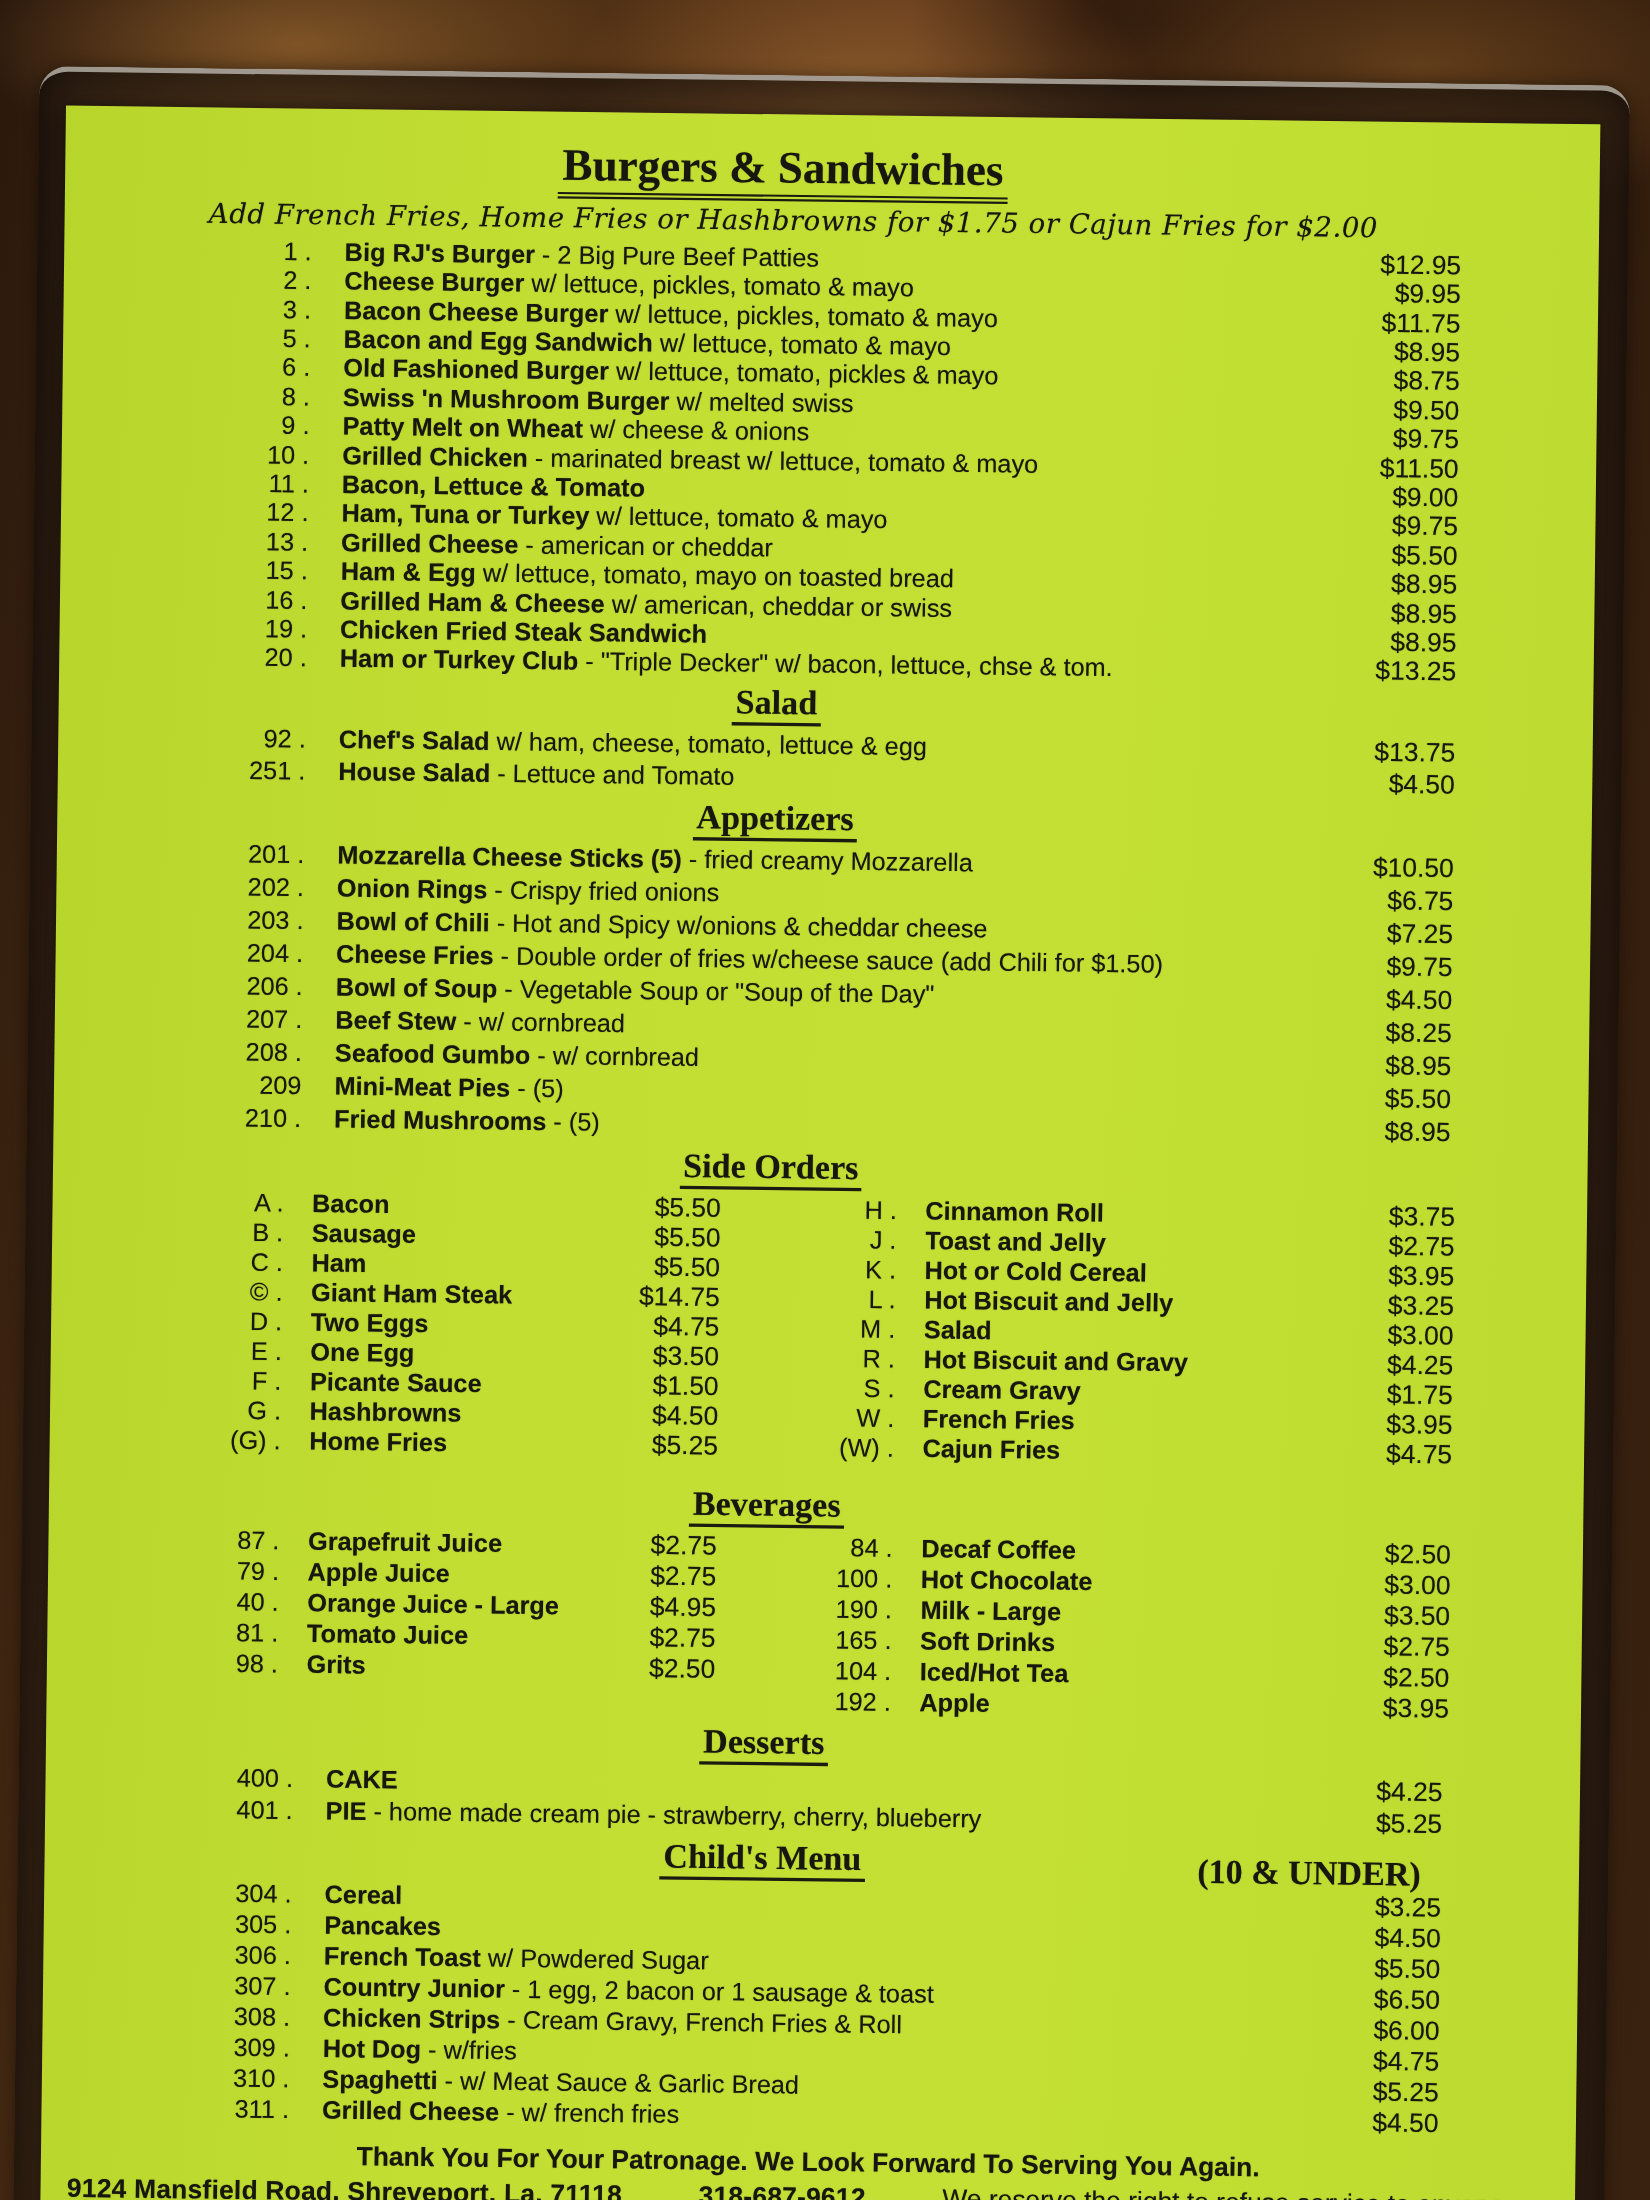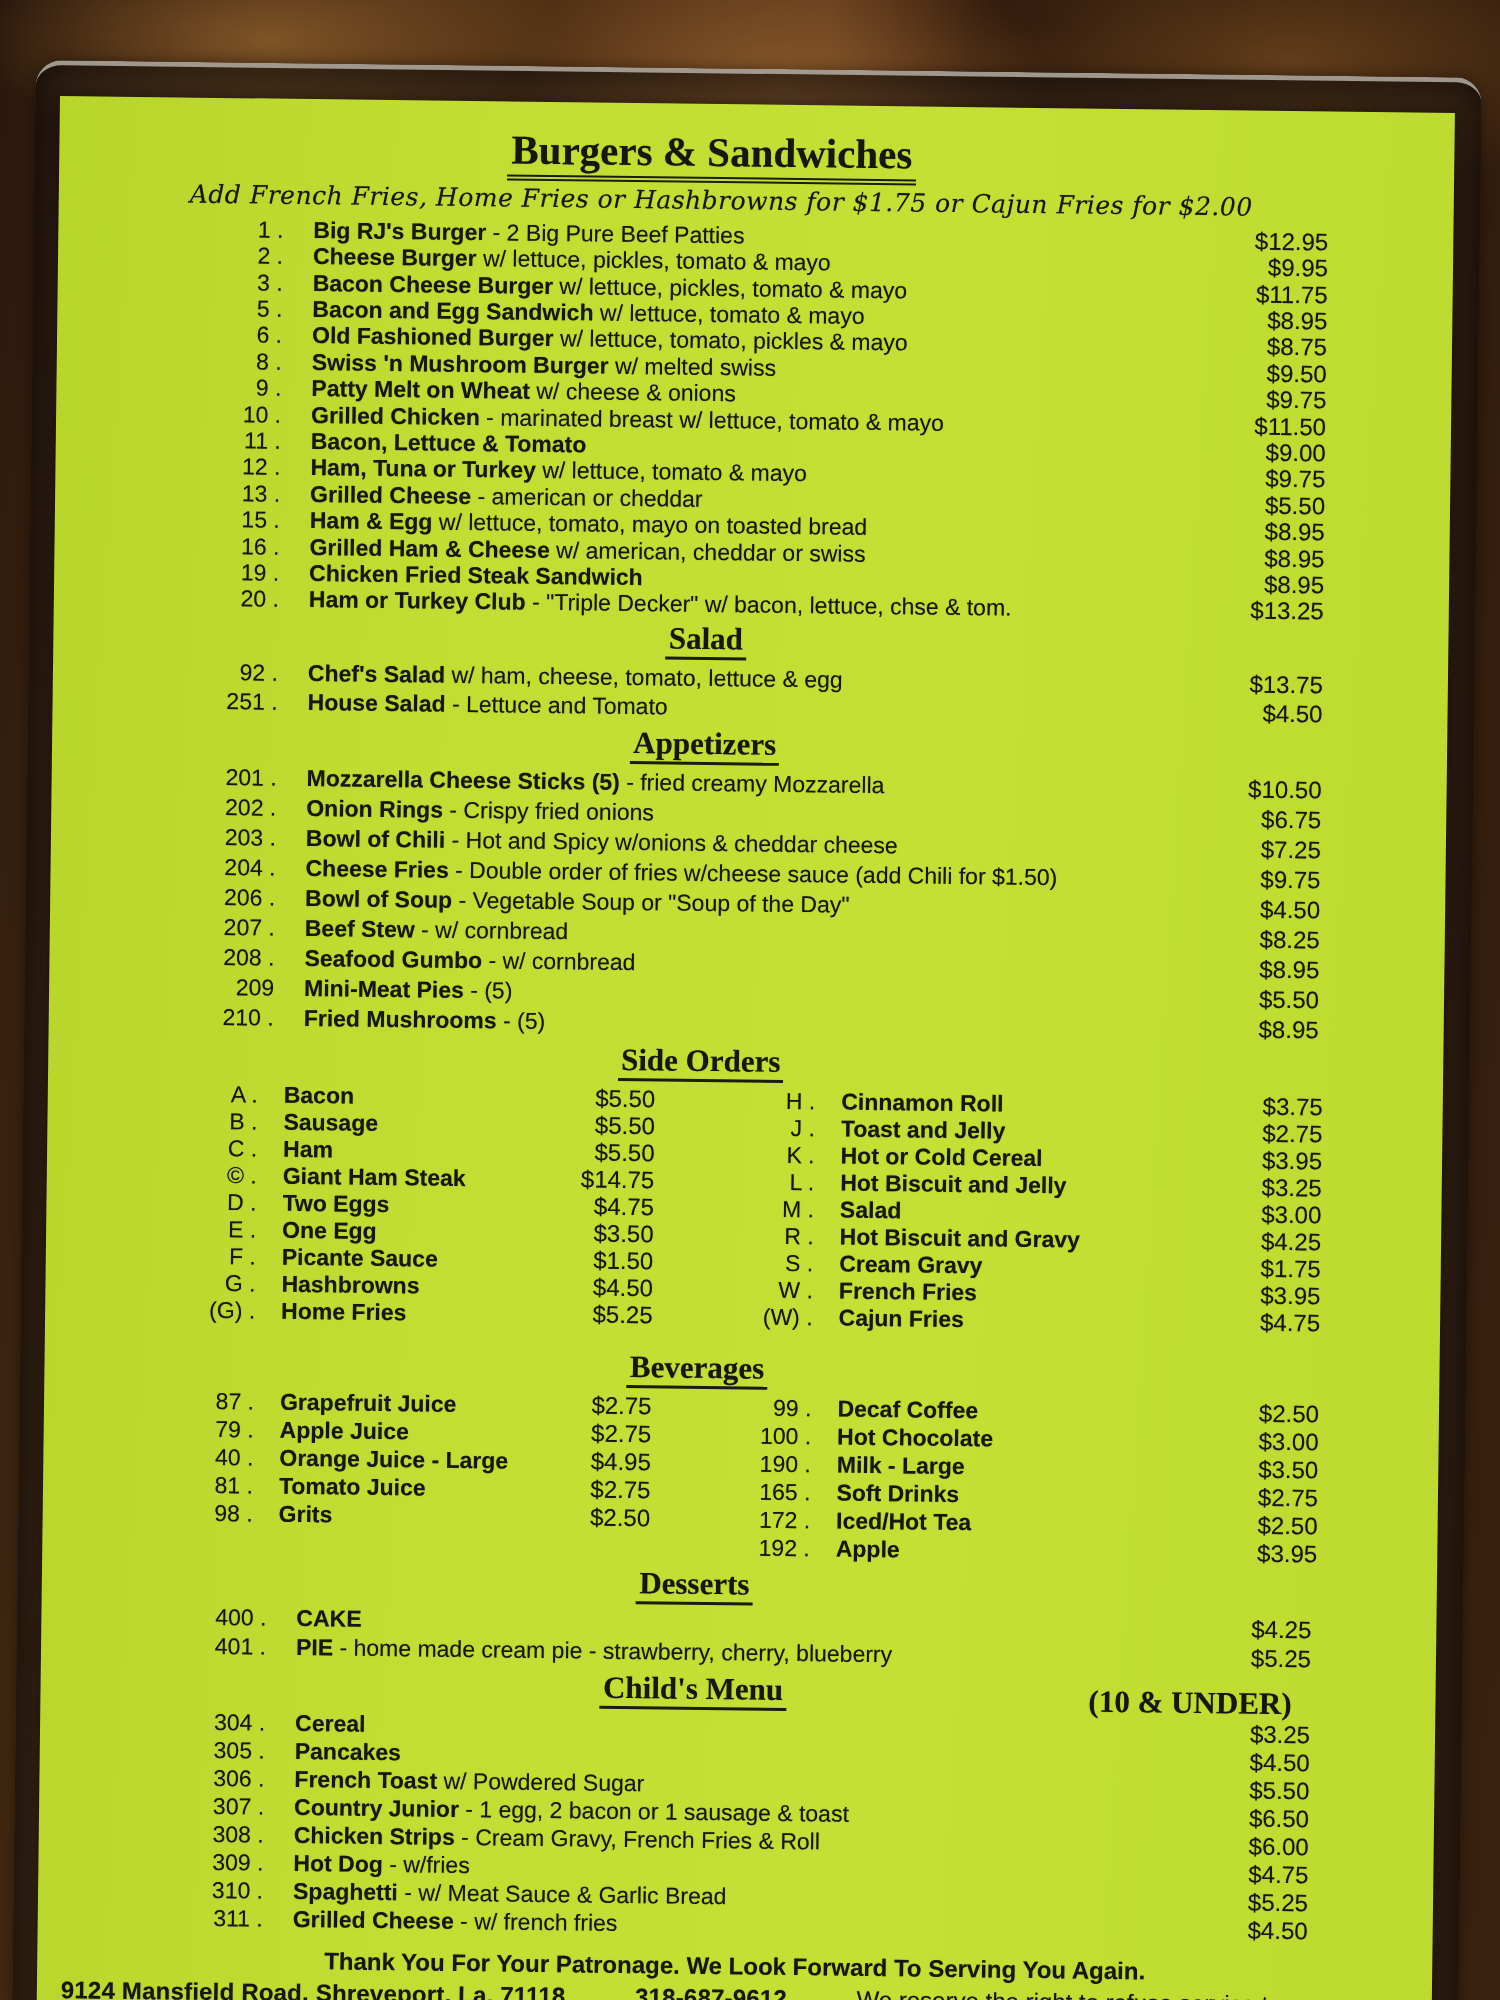--- a/index.html
+++ b/index.html
@@ -365,41 +365,41 @@
             <span class="price">$2.75</span>
           </div>
           <div class="mrow">
             <span class="num">98 .</span>
             <span class="desc"><b>Grits</b></span>
             <span class="price">$2.50</span>
           </div>
         </div>
       <div class="col col-r" style="--rh:28px">
           <div class="mrow">
-            <span class="num">99 .</span>
+            <span class="num">84 .</span>
             <span class="desc"><b>Decaf Coffee</b></span>
             <span class="price">$2.50</span>
           </div>
           <div class="mrow">
             <span class="num">100 .</span>
             <span class="desc"><b>Hot Chocolate</b></span>
             <span class="price">$3.00</span>
           </div>
           <div class="mrow">
             <span class="num">190 .</span>
             <span class="desc"><b>Milk - Large</b></span>
             <span class="price">$3.50</span>
           </div>
           <div class="mrow">
             <span class="num">165 .</span>
             <span class="desc"><b>Soft Drinks</b></span>
             <span class="price">$2.75</span>
           </div>
           <div class="mrow">
-            <span class="num">172 .</span>
+            <span class="num">104 .</span>
             <span class="desc"><b>Iced/Hot Tea</b></span>
             <span class="price">$2.50</span>
           </div>
           <div class="mrow">
             <span class="num">192 .</span>
             <span class="desc"><b>Apple</b></span>
             <span class="price">$3.95</span>
           </div>
         </div>
     </div>

